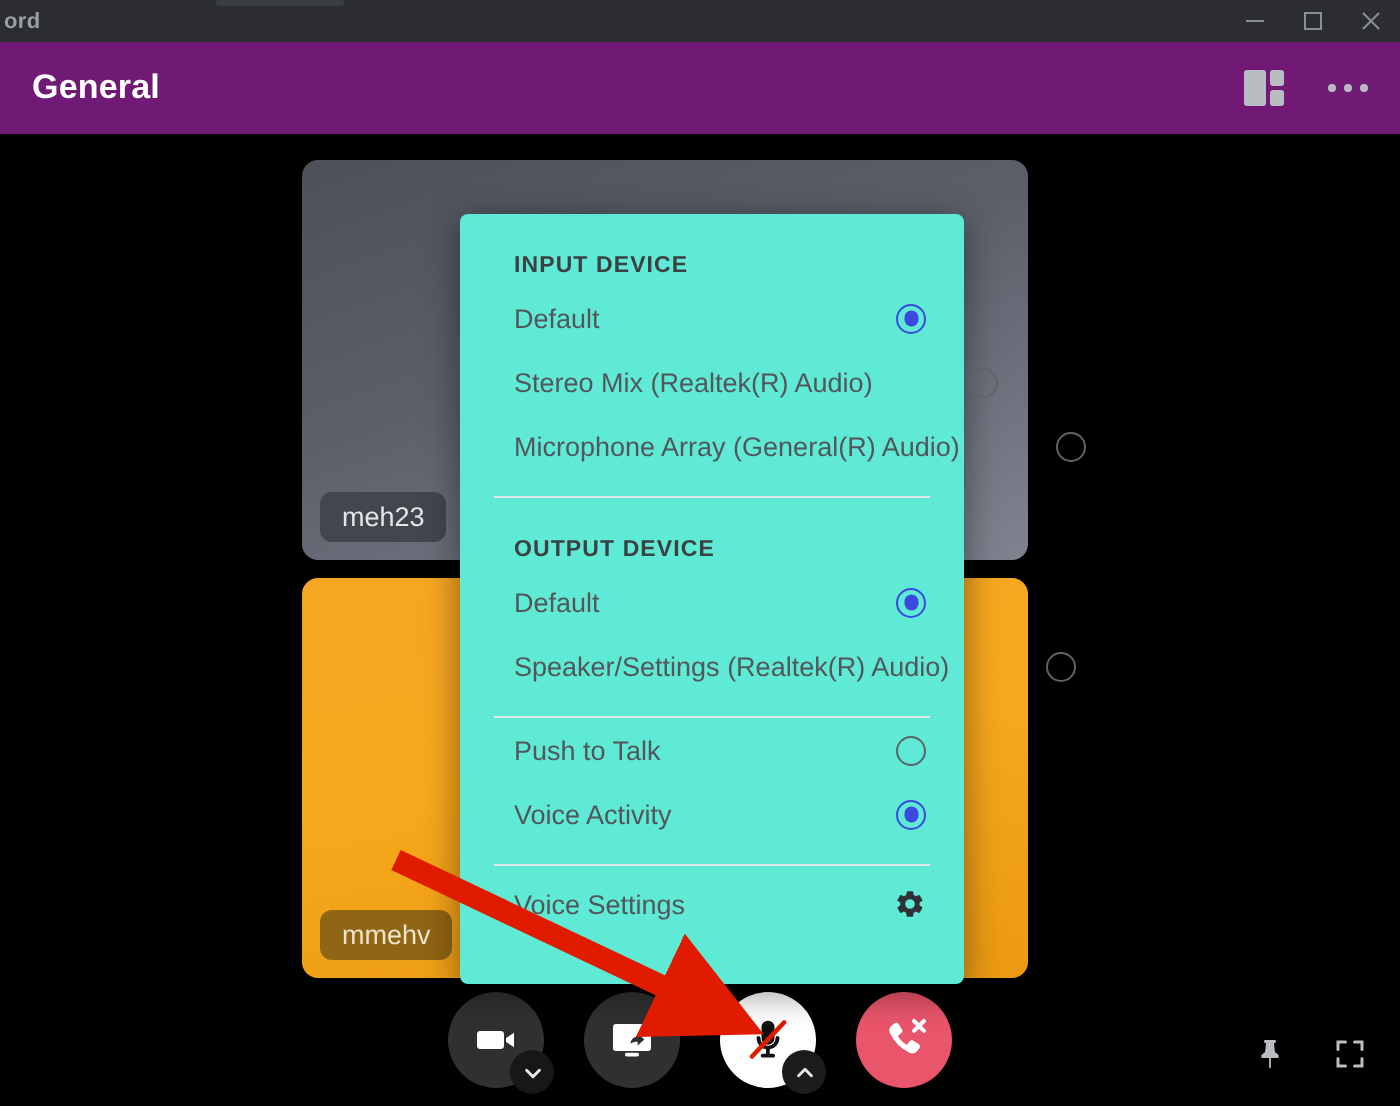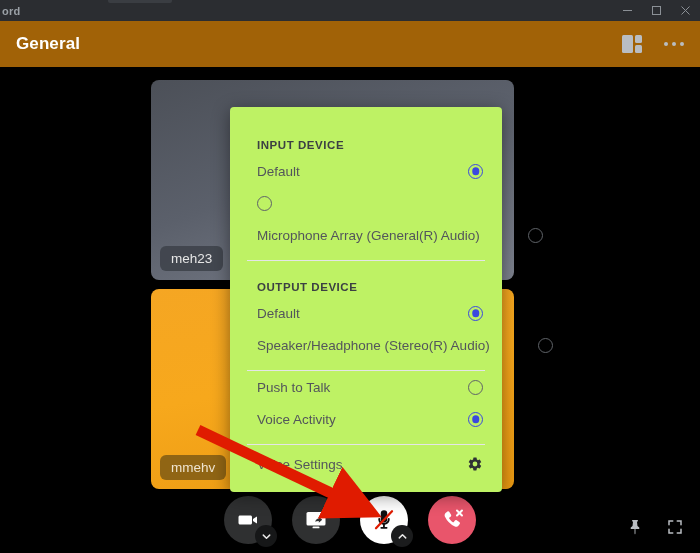--- a/index.html
+++ b/index.html
@@ -27,21 +27,21 @@
   .win-controls{ margin-left:auto; display:flex; height:21px; }
   .win-btn{
     width:29px; height:21px; display:flex; align-items:center; justify-content:center;
     color:#8b9096;
   }
   .win-btn svg{ display:block; }
 
   
   .header{
     position:absolute; top:21px; left:0; width:700px; height:46px;
-    background:#a16207; display:flex; align-items:center; padding:0 16px;
+    background:#701a75; display:flex; align-items:center; padding:0 16px;
   }
   .page-title{
     color:#fff; font-size:17px; font-weight:bold; letter-spacing:.1px;
   }
   .header-actions{ margin-left:auto; display:flex; align-items:center; gap:22px; }
   .hdr-icon{ display:flex; align-items:center; justify-content:center; }
 
   
   .layout-icon{ width:20px; height:18px; position:relative; }
   .layout-icon .big{
@@ -73,24 +73,24 @@
   .name-tag{
     position:absolute; left:9px; bottom:9px;
     padding:5px 11px; border-radius:6px;
     font-size:13.5px; color:#e6e6e6; font-family:"Liberation Sans", sans-serif;
   }
   .tile-1 .name-tag{ background:rgba(62,66,74,.88); }
   .tile-2 .name-tag{ background:rgba(122,88,20,.82); color:#efe4cf; }
 
   
   .popup{
-    position:absolute; left:230px; top:107px; width:272px; height:385px;
-    background:#bef264; border-radius:4px;
+    position:absolute; left:230px; top:107px; width:252px; height:385px;
+    background:#5eead4; border-radius:4px;
     box-shadow:0 4px 18px rgba(0,0,0,.45);
-    padding:12px 14px;
+    padding:0 14px;
     z-index:20;
   }
   .popup-section-title{
     font-size:11.5px; font-weight:bold; color:#3c4043;
     letter-spacing:.55px; padding:20px 0 4px 13px;
   }
   .popup-row{
     display:flex; align-items:center; height:32px;
     padding:0 3px 0 13px; cursor:default;gap:48px;
   }
@@ -204,37 +204,38 @@
 
 <div class="popup">
 
   <div class="popup-section-title">INPUT DEVICE</div>
 
   <div class="popup-row">
     <span class="label">Default</span>
     <span class="radio on"></span>
   </div>
   <div class="popup-row">
+    <span class="label">Stereo Mix (Realtek(R) Audio)</span>
     <span class="radio"></span>
   </div>
   <div class="popup-row">
     <span class="label">Microphone Array (General(R) Audio)</span>
     <span class="radio"></span>
   </div>
 
   <div class="divider"></div>
 
   <div class="popup-section-title">OUTPUT DEVICE</div>
 
   <div class="popup-row">
     <span class="label">Default</span>
     <span class="radio on"></span>
   </div>
   <div class="popup-row">
-    <span class="label">Speaker/Headphone (Stereo(R) Audio)</span>
+    <span class="label">Speaker/Settings (Realtek(R) Audio)</span>
     <span class="radio"></span>
   </div>
 
   <div class="divider"></div>
 
 
   <div class="popup-row">
     <span class="label">Push to Talk</span>
     <span class="radio"></span>
   </div>

